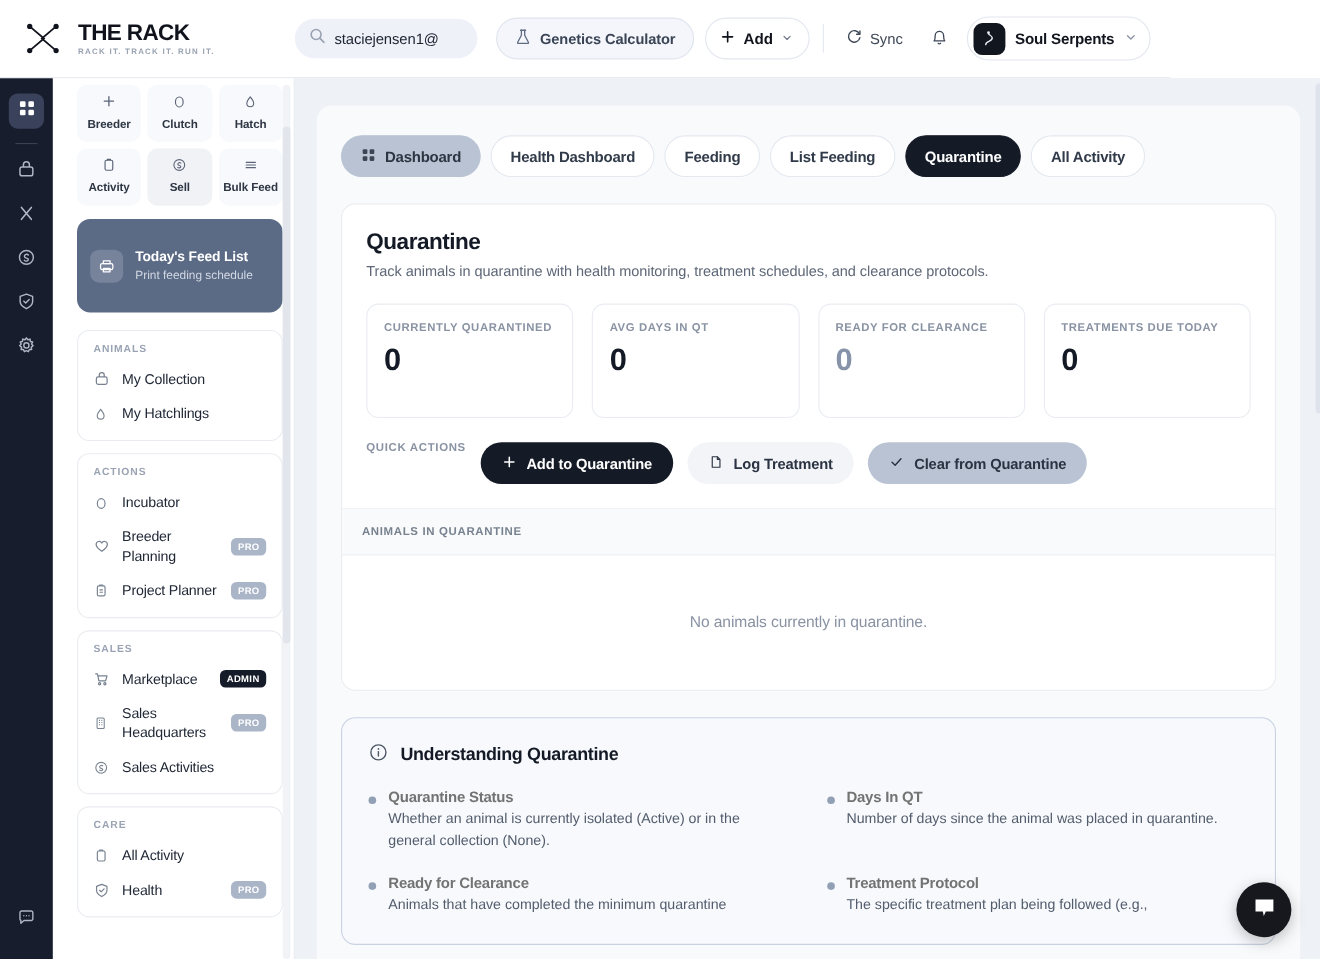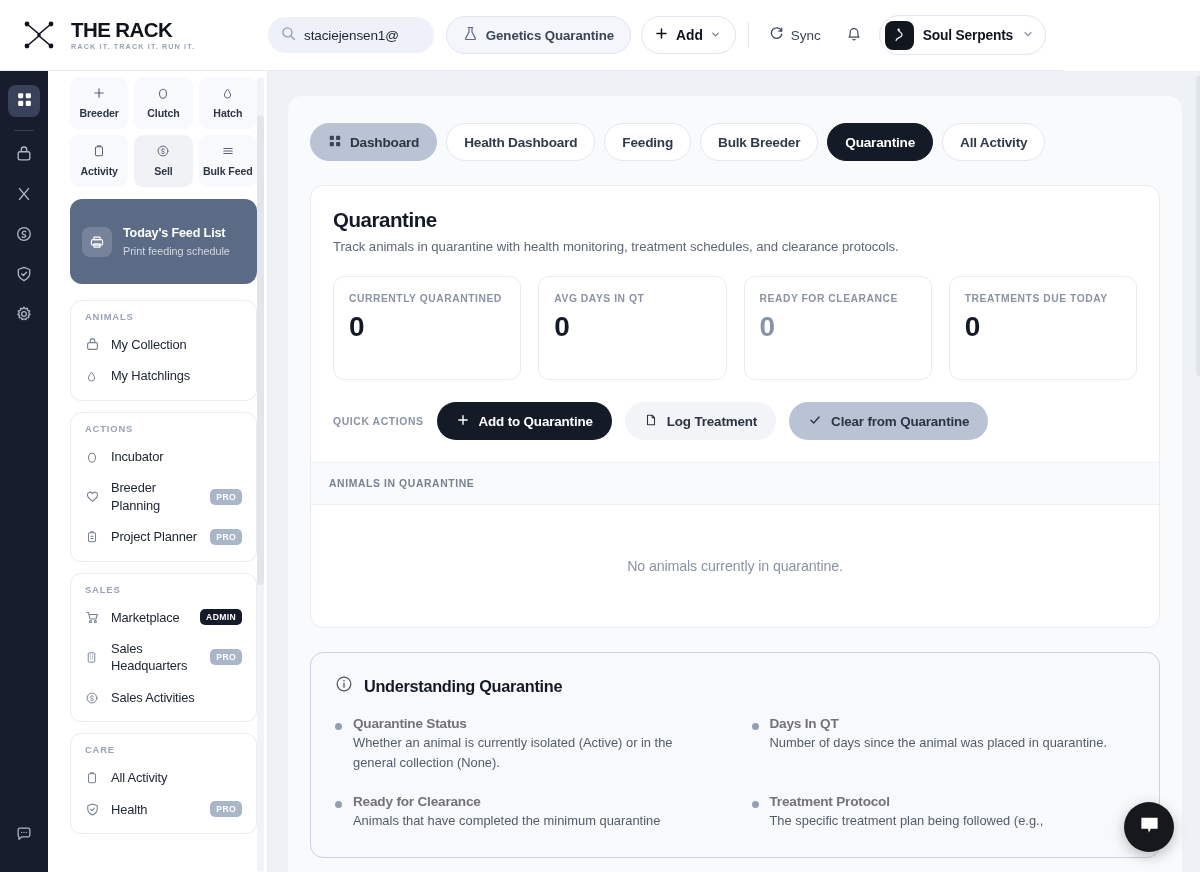--- a/index.html
+++ b/index.html
@@ -201,21 +201,21 @@
     background: #ffffff;
   }
   .stat-label {
     font-size: 10.3px; font-weight: 700; letter-spacing: 0.55px;
     color: #8a93a3; line-height: 1.5; text-transform: uppercase;
   }
   .stat-value { font-size: 28px; font-weight: 700; color: #131925; margin-top: 7px; line-height: 1; }
   .stat-value.muted { color: #8693a8; }
 
   .quick {
-    display: flex; align-items: center; gap: 13px;
+    display: flex; gap: 13px;
     padding: 0 22px 22px; border-bottom: 1px solid #edf0f4;
   }
   .quick-label {
     font-size: 10.4px; font-weight: 700; letter-spacing: 0.6px; color: #8a93a3;
   }
   .qbtn {
     height: 38px; padding: 0 19px; border-radius: 19px; border: none;
     display: flex; align-items: center; gap: 9px; cursor: pointer;
     font-size: 13.4px; font-weight: 700; letter-spacing: -0.15px;
     font-family: "Liberation Sans", sans-serif;
@@ -294,21 +294,21 @@
   </div>
 
   <div class="header-right">
     <button class="genetics-btn">
       <span>
         <svg width="15" height="15" viewBox="0 0 20 20" fill="none" stroke="#5e6b80" stroke-width="1.6" stroke-linecap="round" stroke-linejoin="round">
           <path d="M8 2 L8 8 L3.5 16.5 A1 1 0 0 0 4.4 18 L15.6 18 A1 1 0 0 0 16.5 16.5 L12 8 L12 2"></path>
           <path d="M7 2 L13 2"></path>
         </svg>
       </span>
-      <span>Genetics Quarantine</span>
+      <span>Genetics Calculator</span>
     </button>
 
     <button class="add-btn">
       <span>
         <svg width="15" height="15" viewBox="0 0 20 20" fill="none" stroke="#10131c" stroke-width="2" stroke-linecap="round">
           <path d="M10 4 L10 16 M4 10 L16 10"></path>
         </svg>
       </span>
       <span>Add</span>
       <span>
@@ -619,21 +619,21 @@
         </span>
         <span>Dashboard</span>
       </div>
       <div class="tab">
         <span>Health Dashboard</span>
       </div>
       <div class="tab">
         <span>Feeding</span>
       </div>
       <div class="tab">
-        <span>Bulk Breeder</span>
+        <span>List Feeding</span>
       </div>
       <div class="tab dark">
         <span>Quarantine</span>
       </div>
       <div class="tab">
         <span>All Activity</span>
       </div>
     </div>
 
     <div class="card">

